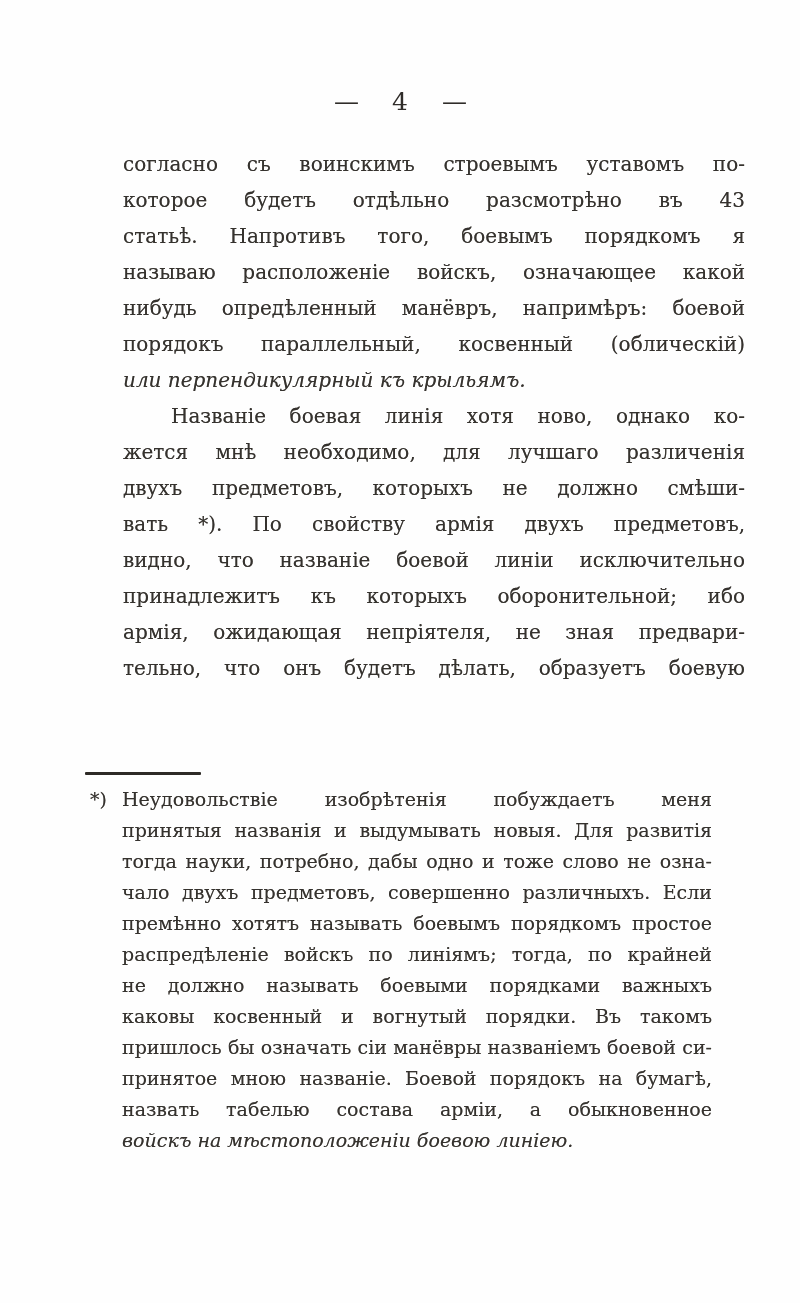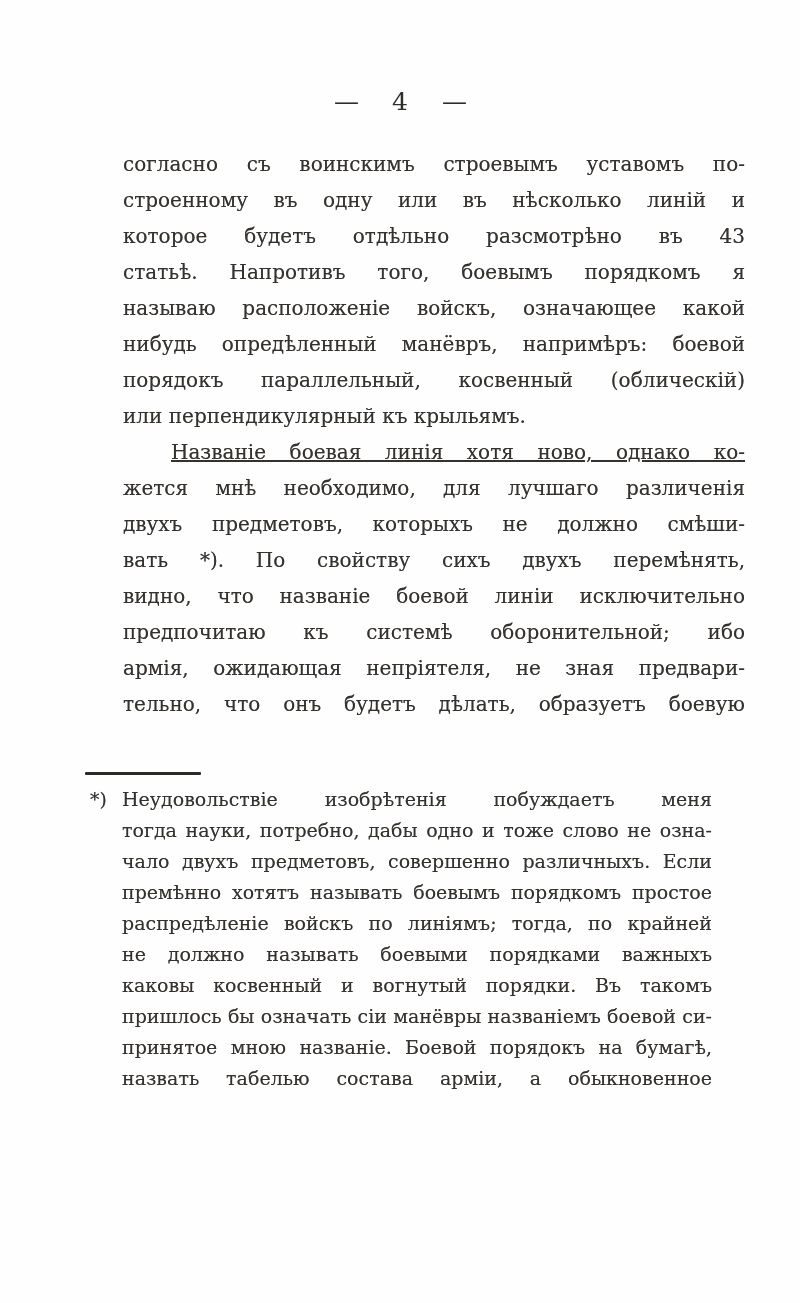--- a/index.html
+++ b/index.html
@@ -44,24 +44,24 @@
   .tline {
     text-align: justify;
     text-align-last: justify;
     white-space: normal;
     line-height: 36px;
     height: 36px;
     overflow: hidden;
   }
   .tline.last {
     text-align-last: left;
+    font-style: italic;
   }
   .para-indent .tline:first-child {
     padding-left: 48px;
-    text-decoration: underline;
   }
   
   .fn-rule {
     position: absolute;
     top: 772px;
     left: 85px;
     width: 116px;
     height: 3px;
     background: #2d2a26;
     border-radius: 1px;
@@ -97,51 +97,52 @@
 
   <div class="header">
     <span class="dash">—</span>
     <span>4</span>
     <span class="dash">—</span>
   </div>
 
   <div class="main-text">
     <div class="para">
         <div class="tline">согласно съ воинскимъ строевымъ уставомъ по-</div>
-        <div class="tline">строенному въ одну или въ нѣсколько линій и</div>
         <div class="tline">которое будетъ отдѣльно разсмотрѣно въ 43</div>
         <div class="tline">статьѣ. Напротивъ того, боевымъ порядкомъ я</div>
         <div class="tline">называю расположеніе войскъ, означающее какой</div>
         <div class="tline">нибудь опредѣленный манёвръ, напримѣръ: боевой</div>
         <div class="tline">порядокъ параллельный, косвенный (облическій)</div>
         <div class="tline last">или перпендикулярный къ крыльямъ.</div>
       </div>
     <div class="para para-indent">
         <div class="tline">Названіе боевая линія хотя ново, однако ко-</div>
         <div class="tline">жется мнѣ необходимо, для лучшаго различенія</div>
         <div class="tline">двухъ предметовъ, которыхъ не должно смѣши-</div>
-        <div class="tline">вать *). По свойству сихъ двухъ перемѣнять,</div>
+        <div class="tline">вать *). По свойству армія двухъ предметовъ,</div>
         <div class="tline">видно, что названіе боевой линіи исключительно</div>
-        <div class="tline">предпочитаю къ системѣ оборонительной; ибо</div>
+        <div class="tline">принадлежитъ къ которыхъ оборонительной; ибо</div>
         <div class="tline">армія, ожидающая непріятеля, не зная предвари-</div>
         <div class="tline">тельно, что онъ будетъ дѣлать, образуетъ боевую</div>
       </div>
   </div>
 
   <div class="fn-rule"></div>
 
   <div class="footnote">
     <span class="fn-marker">*)</span>
     <div class="fn-lines">
         <div class="tline">Неудовольствіе изобрѣтенія побуждаетъ меня перемѣнять</div>
+        <div class="tline">принятыя названія и выдумывать новыя. Для развитія</div>
         <div class="tline">тогда науки, потребно, дабы одно и тоже слово не озна-</div>
         <div class="tline">чало двухъ предметовъ, совершенно различныхъ. Если не-</div>
         <div class="tline">премѣнно хотятъ называть боевымъ порядкомъ простое</div>
         <div class="tline">распредѣленіе войскъ по линіямъ; тогда, по крайней мѣрѣ,</div>
         <div class="tline">не должно называть боевыми порядками важныхъ манёвровъ,</div>
         <div class="tline">каковы косвенный и вогнутый порядки. Въ такомъ случаѣ,</div>
         <div class="tline">пришлось бы означать сіи манёвры названіемъ боевой си-</div>
         <div class="tline">принятое мною названіе. Боевой порядокъ на бумагѣ, можно</div>
         <div class="tline">назвать табелью состава арміи, а обыкновенное построеніе</div>
+        <div class="tline last">войскъ на мѣстоположеніи боевою линіею.</div>
       </div>
   </div>
 
 </div>
 
 </body></html>

